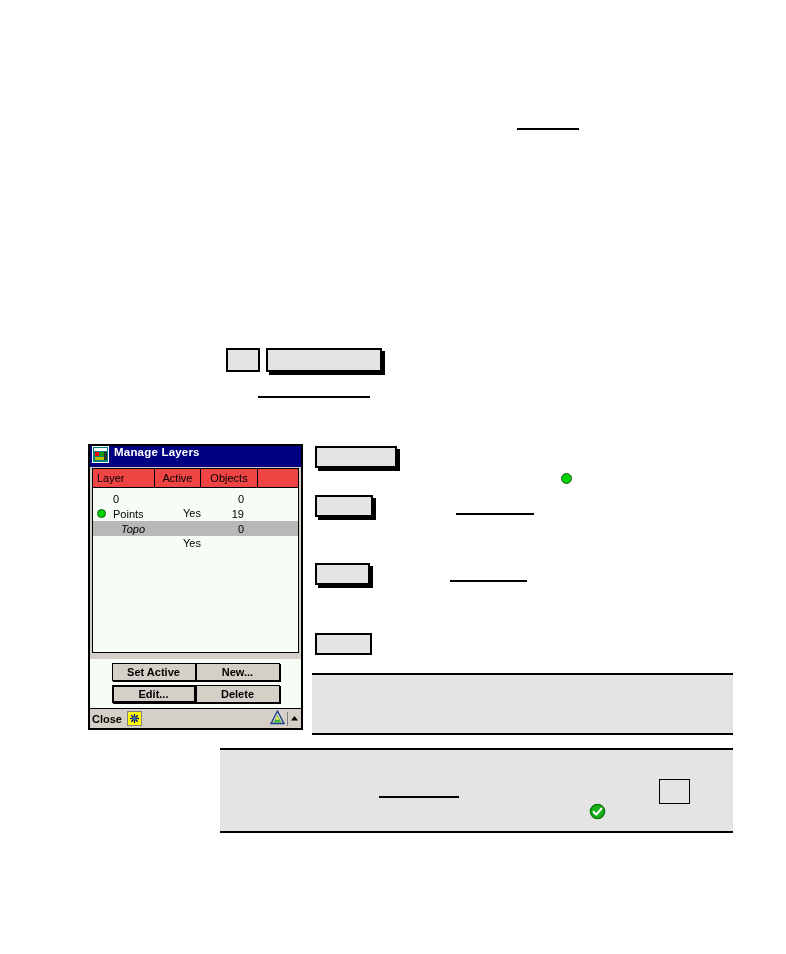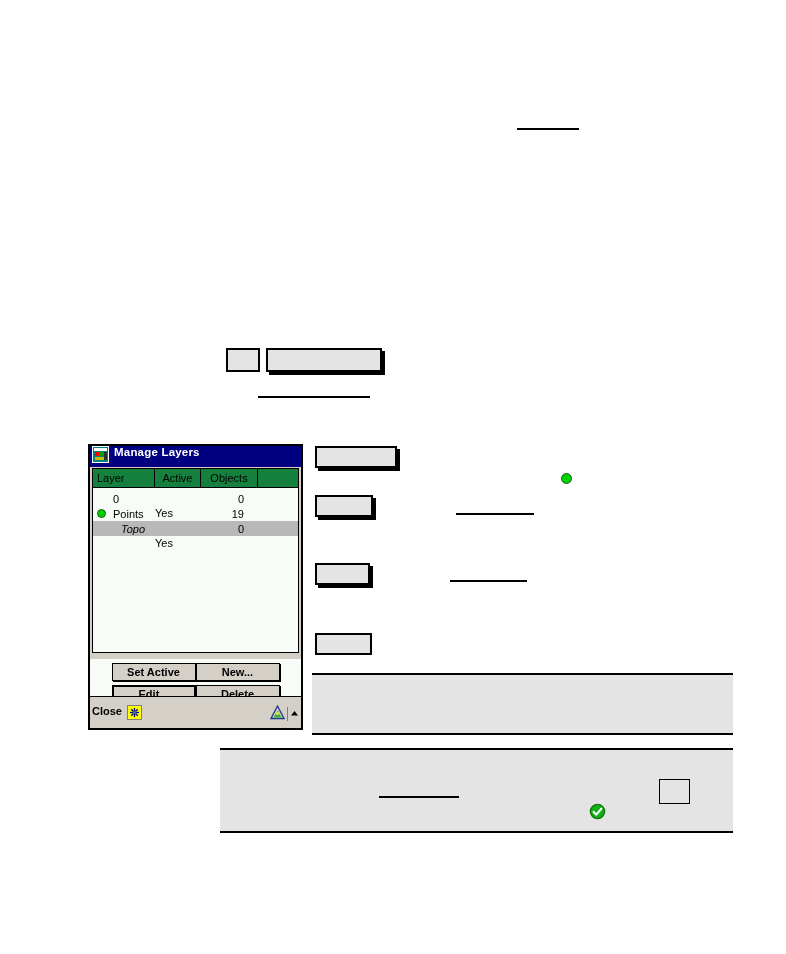--- a/index.html
+++ b/index.html
@@ -103,21 +103,21 @@
     margin: 1px 2px 0 2px;
     border: 1px solid #000000;
     background: #f7fcf7;
     height: 185px;
     box-sizing: border-box;
     position: relative;
   }
   .col-head {
     display: flex;
     height: 19px;
-    background: #15803d;
+    background: #ef4444;
     border-bottom: 1px solid #000000;
     box-sizing: border-box;
   }
   .col-head > div {
     border-right: 1px solid #000000;
     box-sizing: border-box;
     font-size: 11px;
     color: #000000;
     display: flex;
     align-items: center;
@@ -141,21 +141,21 @@
   }
   .row.selected { background: #b8b8b8; }
   .cell-layer {
     width: 62px;
     position: relative;
     padding-left: 20px;
     box-sizing: border-box;
     display: flex;
     align-items: center;
   }
-  .cell-visible { width: 46px; text-align: left; margin-top: 28px; }
+  .cell-visible { width: 46px; text-align: right; margin-top: 28px; }
   .cell-objects { width: 57px; text-align: right; padding-right: 14px; box-sizing: border-box; }
   .cell-extra  { flex: 1; }
   .row .bullet {
     position: absolute;
     left: 4px;
     top: 3px;
     width: 9px;
     height: 9px;
     border-radius: 50%;
     background: #00d200;
@@ -191,25 +191,25 @@
   }
   .dlg-btn.default {
     border: 2px solid #000000;
   }
 
   .statusbar {
     position: absolute;
     left: 0;
     right: 0;
     bottom: 0;
-    height: 32px;
+    height: 20px;
     background: #d4d0c8;
     border-top: 1px solid #000000;
     display: flex;
-    align-items: flex-start;
+    align-items: center;
     padding: 8px 2px;
     box-sizing: border-box;
   }
   .status-close {
     font-size: 11px;
     font-weight: bold;
     color: #000000;
     margin-right: 5px;
   }
   .status-kb {

